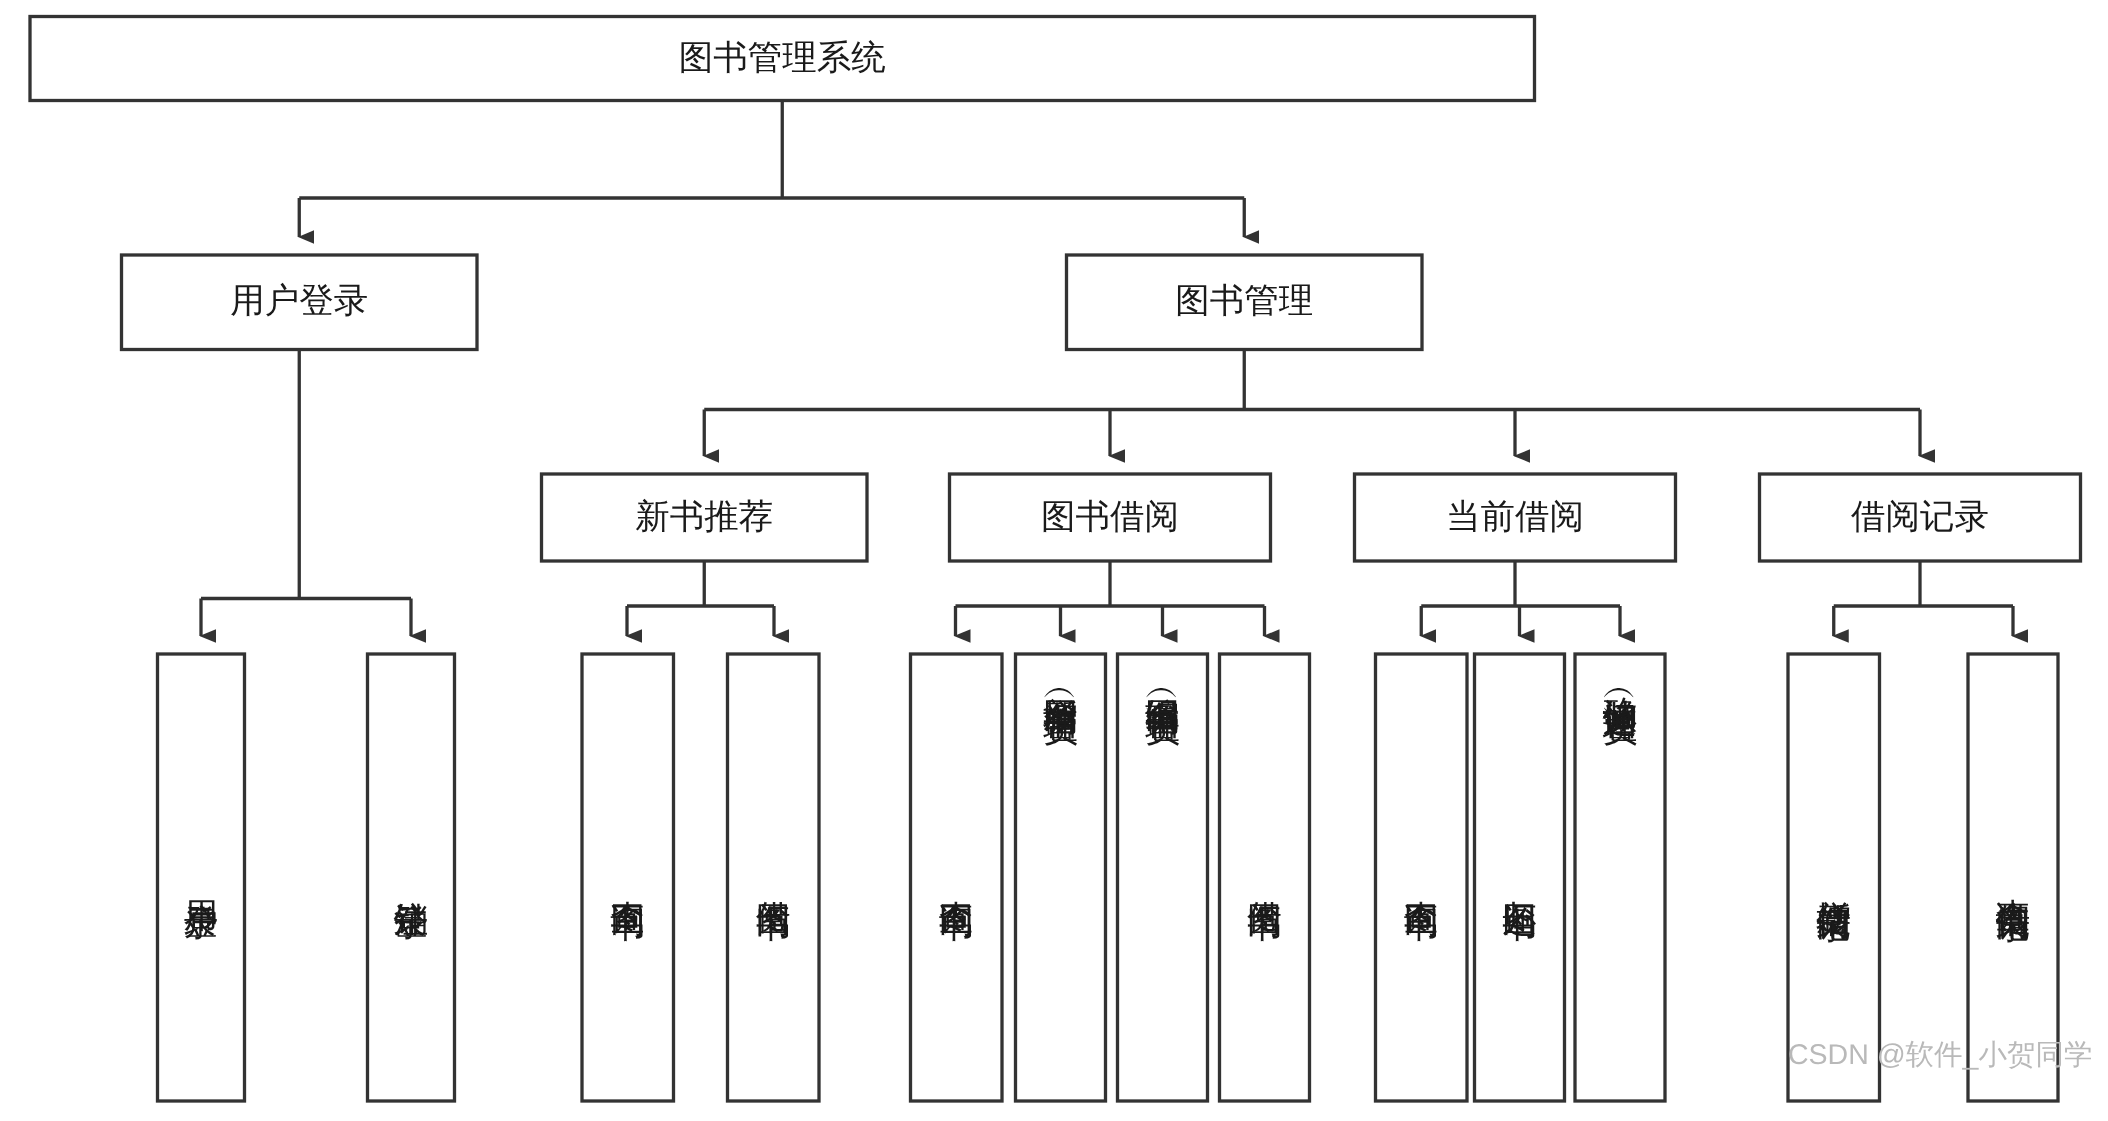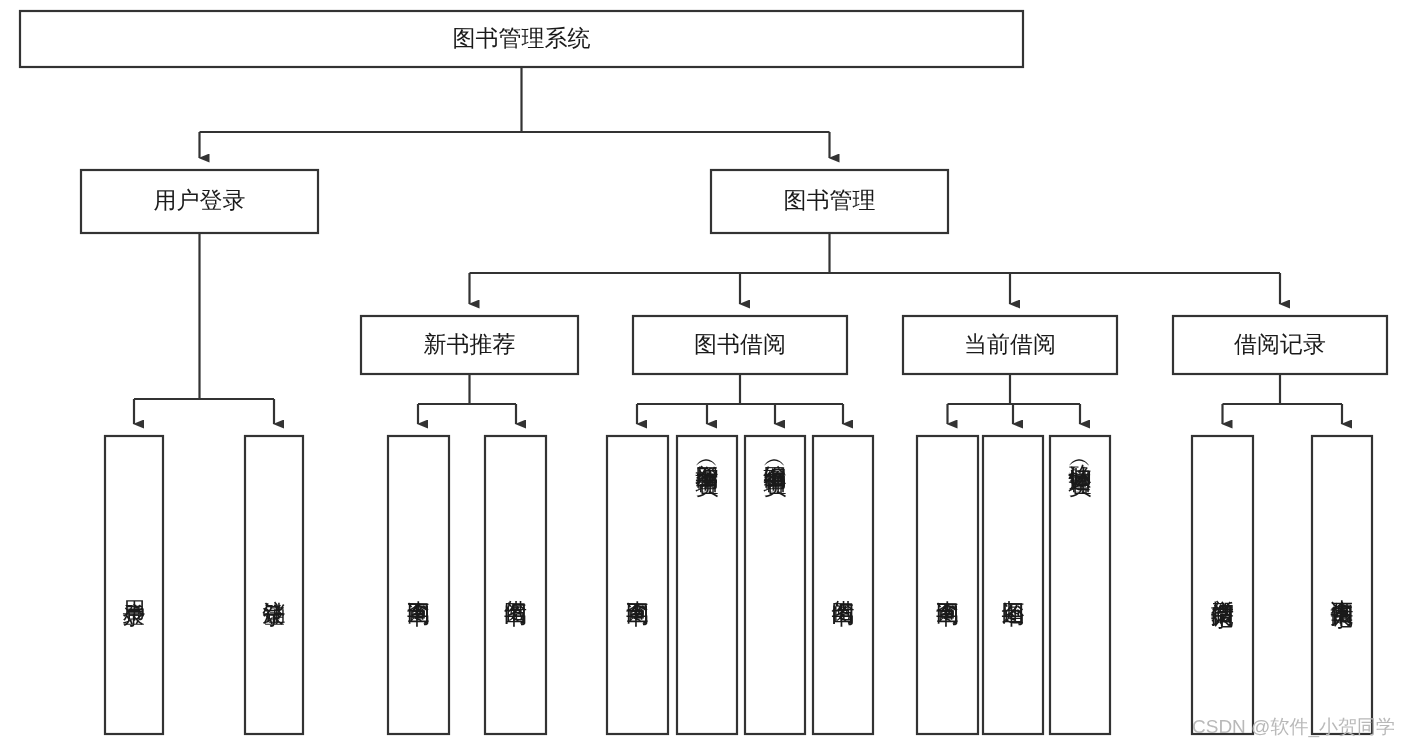--- a/index.html
+++ b/index.html
@@ -59,21 +59,21 @@
     white-space: nowrap;
     pointer-events: none;
   }
   .watermark {
     position: absolute;
     font-family: "Liberation Sans", "DejaVu Sans", sans-serif;
     font-size: 19px;
     color: #b9b9b9;
     white-space: nowrap;
     left: 1192px;
-    top: 714px;
+    top: 690px;
   }
 </style>
 </head>
 <body>
 
 <div id="diagram-root">
 
   <svg id="flowchart" viewBox="0 0 1405 747">
     <defs>
       <marker id="arrowhead" markerWidth="9" markerHeight="11" refX="4.5" refY="10" orient="auto" markerUnits="userSpaceOnUse">

